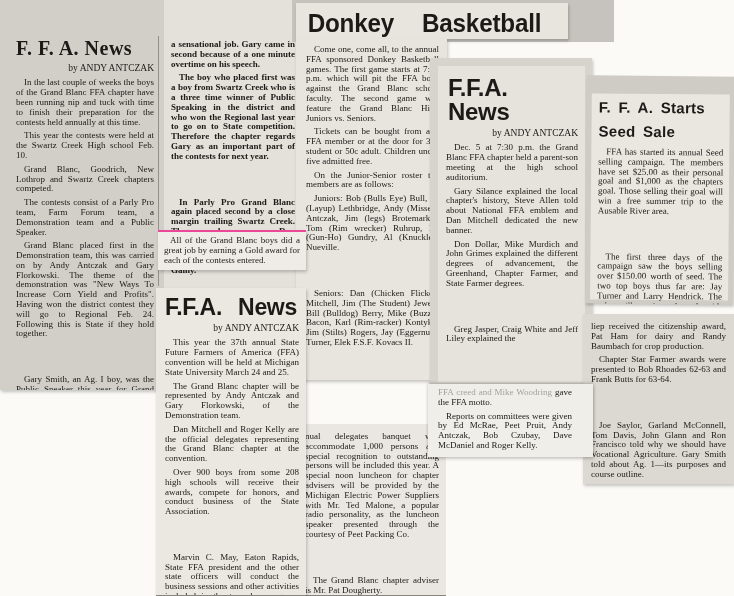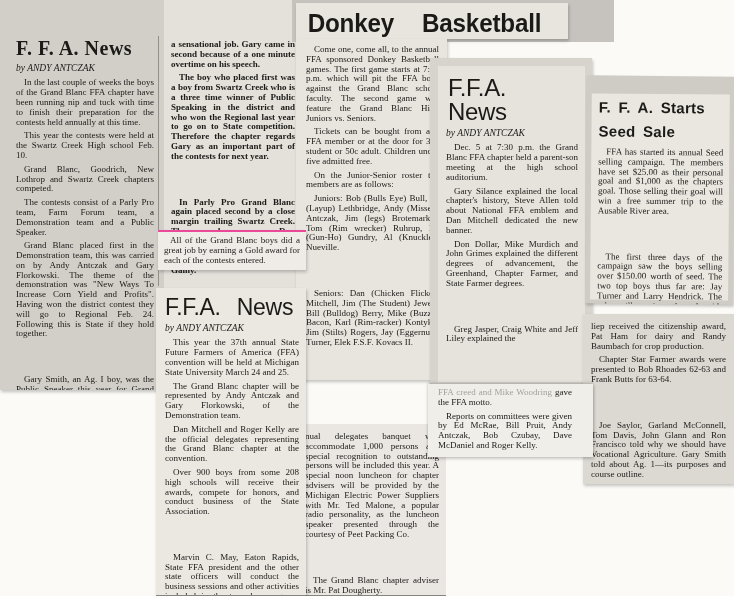--- a/index.html
+++ b/index.html
@@ -14,24 +14,24 @@
   .shadow-up{box-shadow:0 -1px 3px rgba(0,0,0,.22),1px 2px 3px rgba(0,0,0,.18);}
 
   
   .bt{font-size:9px;line-height:1.09;text-align:justify;}
   .bt p{margin:0 0 4px 0;text-indent:8px;}
   .bt p:last-child{margin-bottom:0;margin-top:36px;}
   .noindent{text-indent:0 !important;}
 
   
   .h-serif{font-family:"Liberation Serif",serif;font-weight:700;font-size:20px;line-height:1.05;letter-spacing:.5px;}
-  .h-sans{font-family:"Liberation Sans",sans-serif;font-weight:400;font-size:23px;line-height:1;word-spacing:10px;letter-spacing:-.3px;}
+  .h-sans{font-family:"Liberation Sans",sans-serif;font-weight:700;font-size:23px;line-height:1;word-spacing:10px;letter-spacing:-.3px;}
   .h-donkey{font-family:"Liberation Sans",sans-serif;font-weight:700;font-size:25px;line-height:1;word-spacing:22px;letter-spacing:-.2px;transform:scaleX(.97);transform-origin:left center;white-space:nowrap;}
   .h-seed{font-family:"Liberation Sans",sans-serif;font-weight:700;font-size:15px;line-height:1;letter-spacing:.3px;word-spacing:3px;margin:0 0 9px 0;}
-  .byline{font-style:italic;font-size:9.5px;text-align:left;margin:4px 0 5px 0;white-space:nowrap;}
+  .byline{font-size:9.5px;text-align:right;margin:4px 0 5px 0;white-space:nowrap;}
 
   .divider{position:absolute;width:0;border-left:1px solid #93908a;}
 
   .seam{color:#56544f;opacity:.5;filter:blur(.2px);}
 
   
   #clipA{left:0;top:0;width:302px;height:390px;background:#d2cfc9;}
   #colA1{position:absolute;left:16px;top:38px;width:138px;}
   #colA1 .h-serif{margin:0 0 1px 0;}
   #colA2paper{position:absolute;left:164px;top:0;width:138px;height:292px;background:#e4e1db;}
@@ -129,21 +129,21 @@
     <div class="byline">by ANDY ANTCZAK</div>
     <p>Dec. 5 at 7:30 p.m. the Grand Blanc FFA chapter held a parent-son meeting at the high school auditorium.</p>
     <p>Gary Silance explained the local chapter's history, Steve Allen told about National FFA emblem and Dan Mitchell dedicated the new banner.</p>
     <p>Don Dollar, Mike Murdich and John Grimes explained the different degrees of advancement, the Greenhand, Chapter Farmer, and State Farmer degrees.</p>
     <p>Greg Jasper, Craig White and Jeff Liley explained the</p>
   </div>
 </div>
 
 <div class="clip shadow-up bt" id="clipD2">
   <p class="noindent"><span class="seam">FFA creed and Mike Woodring</span><span> gave the FFA motto.</span></p>
-  <p>Reports on committees were given by Ed McRae, Bill Pruit, Andy Antczak, Bob Czubay, Dave McDaniel and Roger Kelly.</p>
+  <p>Reports on committees were given by Ed McRae, Peet Pruit, Andy Antczak, Bob Czubay, Dave McDaniel and Roger Kelly.</p>
   <p>Randy Taylor received the leadership award, Terry Sch-</p>
 </div>
 
 <div class="clip shadow" id="clipE">
   <div id="clipEPaper" class="bt">
     <div class="h-seed">F. F. A. Starts</div>
     <div class="h-seed">Seed Sale</div>
     <p>FFA has started its annual Seed selling campaign. The members have set $25.00 as their personal goal and $1,000 as the chapters goal. Those selling their goal will win a free summer trip to the Ausable River area.</p>
     <p>The first three days of the campaign saw the boys selling over $150.00 worth of seed. The two top boys thus far are: Jay Turner and Larry Hendrick. The sales will continue through mid-March.</p>
   </div>

